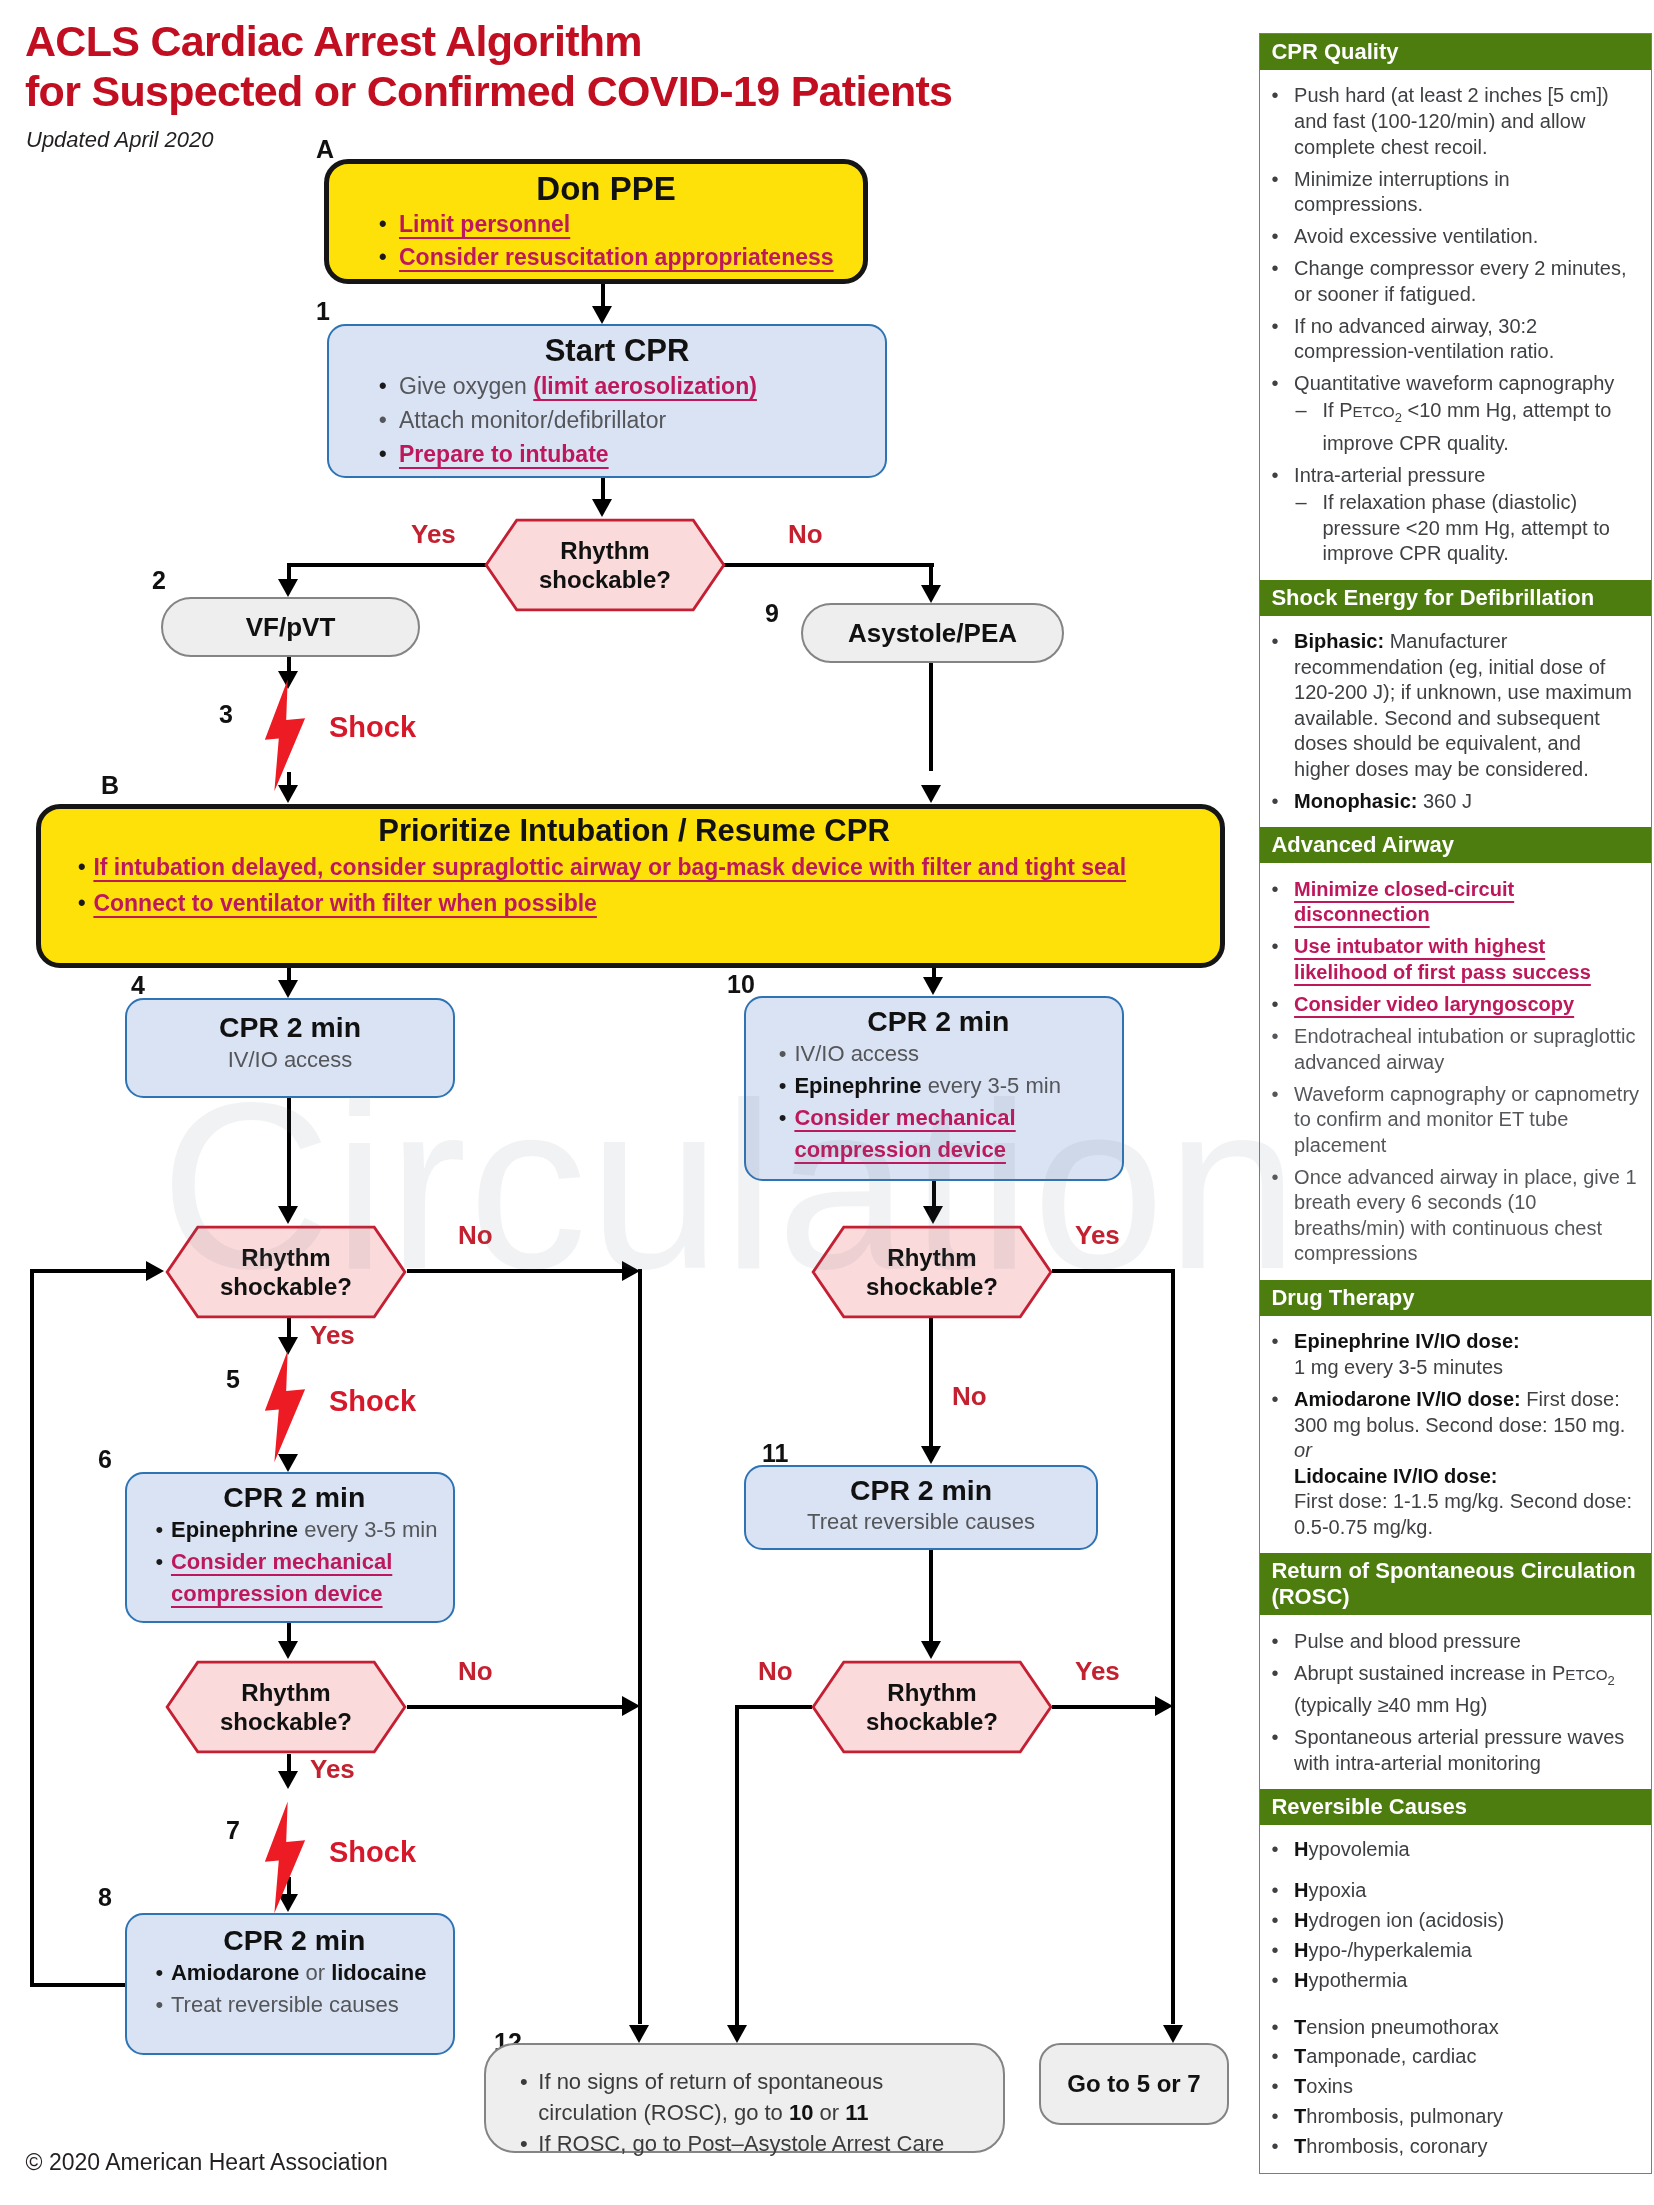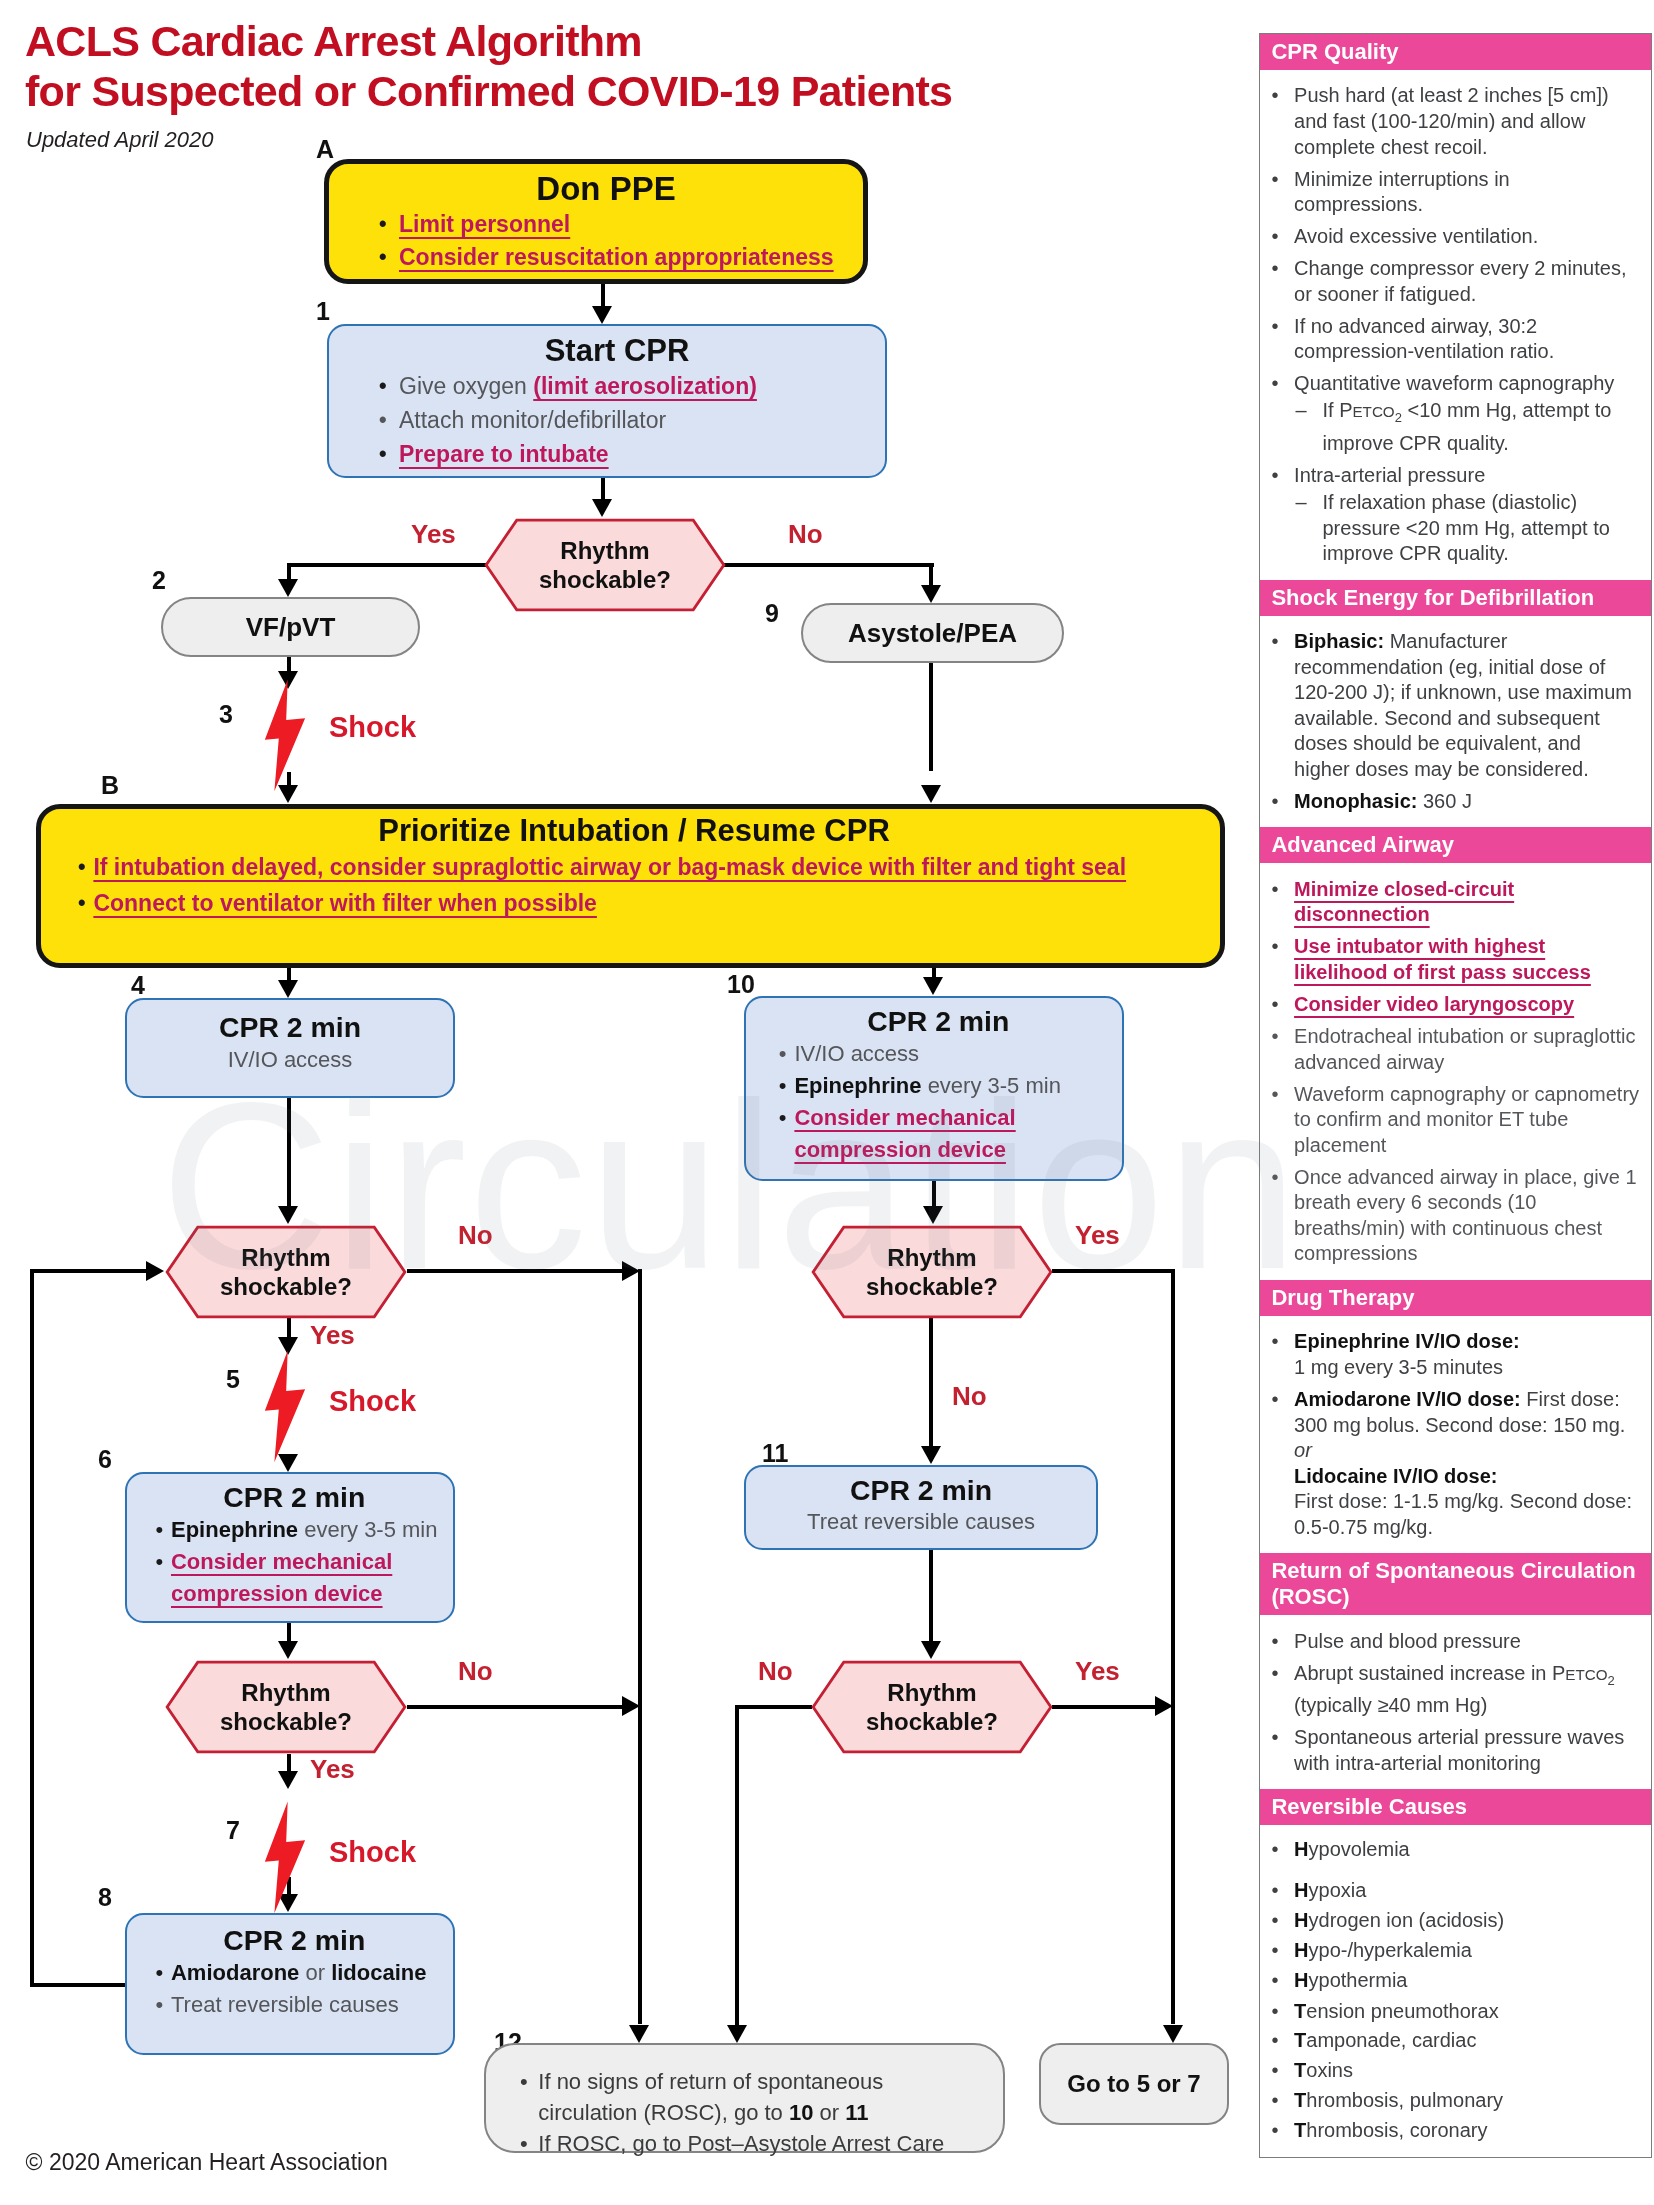--- a/index.html
+++ b/index.html
@@ -19,21 +19,21 @@
   .bl{position:relative;padding-left:33px;line-height:31px;}
   .bl::before{content:"•";position:absolute;left:12.8px;}
   .bu{font-weight:bold;text-decoration:underline;text-decoration-thickness:2.1px;text-underline-offset:5px;color:#be185d;}
   .b{font-weight:bold;color:#111;}
   .gray{color:#54565a;}
   .hex{position:absolute;width:242px;height:94px;}
   .hex svg{position:absolute;left:0;top:0;}
   .hextxt{position:absolute;inset:0;display:flex;flex-direction:column;align-items:center;justify-content:center;font-size:24px;line-height:29px;font-weight:bold;color:#111;}
   .bolt{position:absolute;width:51px;height:110px;transform:rotate(-5deg);}
   .sidebar{position:absolute;left:1259px;top:33px;width:393px;border:1.4px solid #7c7c7c;background:#fff;box-sizing:border-box;}
-  .shead{background:#ec4899;color:#fff;font-weight:bold;font-size:22px;line-height:26px;padding:5px 0 5px 11.4px;}
+  .shead{background:#4d7c0f;color:#fff;font-weight:bold;font-size:22px;line-height:26px;padding:5px 0 5px 11.4px;}
   .sbody{padding:7.1px 10px 12.8px 5.7px;font-size:20px;line-height:25.6px;color:#3f4043;}
   .sli{position:relative;padding-left:28.4px;margin-top:6.4px;}
   .sli::before{content:"•";position:absolute;left:5.7px;}
   .ssub{position:relative;padding-left:28.4px;margin-top:1.4px;}
   .ssub::before{content:"–";position:absolute;left:1.4px;}
   .sc{font-size:0.76em;}
   .sub2{vertical-align:sub;font-size:0.65em;}
   .or{font-style:italic;}
   .wm1{position:absolute;left:160px;top:1049px;font-size:238px;color:#6b7687;opacity:0.09;z-index:60;pointer-events:none;letter-spacing:1.4px;}
   .wm2{position:absolute;left:1397px;top:940px;font-size:41px;line-height:46px;font-weight:bold;color:#8b95a1;opacity:0.16;z-index:0;pointer-events:none;}
@@ -323,21 +323,21 @@
     <div class="sli"><span>Spontaneous arterial pressure waves with intra-arterial monitoring</span></div>
   </div>
 
   <div class="shead">Reversible Causes</div>
   <div class="sbody">
     <div class="sli" style="margin-top:4.3px;"><span class="b">H</span><span>ypovolemia</span></div>
     <div class="sli" style="margin-top:16px;"><span class="b">H</span><span>ypoxia</span></div>
     <div class="sli" style="margin-top:4.3px;"><span class="b">H</span><span>ydrogen ion (acidosis)</span></div>
     <div class="sli" style="margin-top:4.3px;"><span class="b">H</span><span>ypo-/hyperkalemia</span></div>
     <div class="sli" style="margin-top:4.3px;"><span class="b">H</span><span>ypothermia</span></div>
-    <div class="sli" style="margin-top:5px;"><span class="b">T</span><span>ension pneumothorax</span></div>
+    <div class="sli" style="margin-top:21px;"><span class="b">T</span><span>ension pneumothorax</span></div>
     <div class="sli" style="margin-top:4.3px;"><span class="b">T</span><span>amponade, cardiac</span></div>
     <div class="sli" style="margin-top:4.3px;"><span class="b">T</span><span>oxins</span></div>
     <div class="sli" style="margin-top:4.3px;"><span class="b">T</span><span>hrombosis, pulmonary</span></div>
     <div class="sli" style="margin-top:4.3px;"><span class="b">T</span><span>hrombosis, coronary</span></div>
   </div>
 
 </div>
 
 <div class="copyright">© 2020 American Heart Association</div>
 

